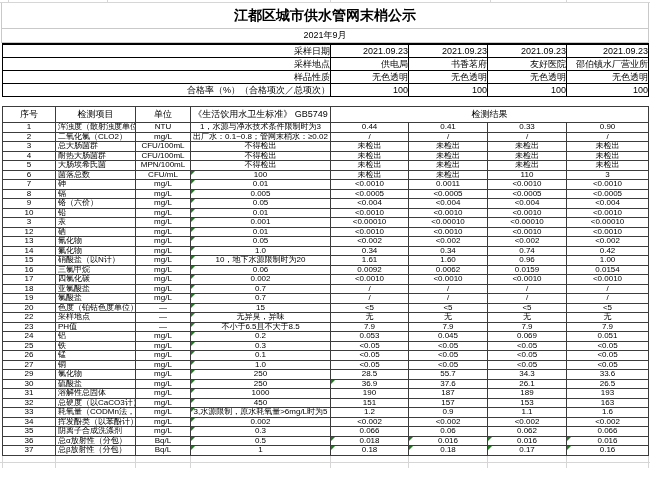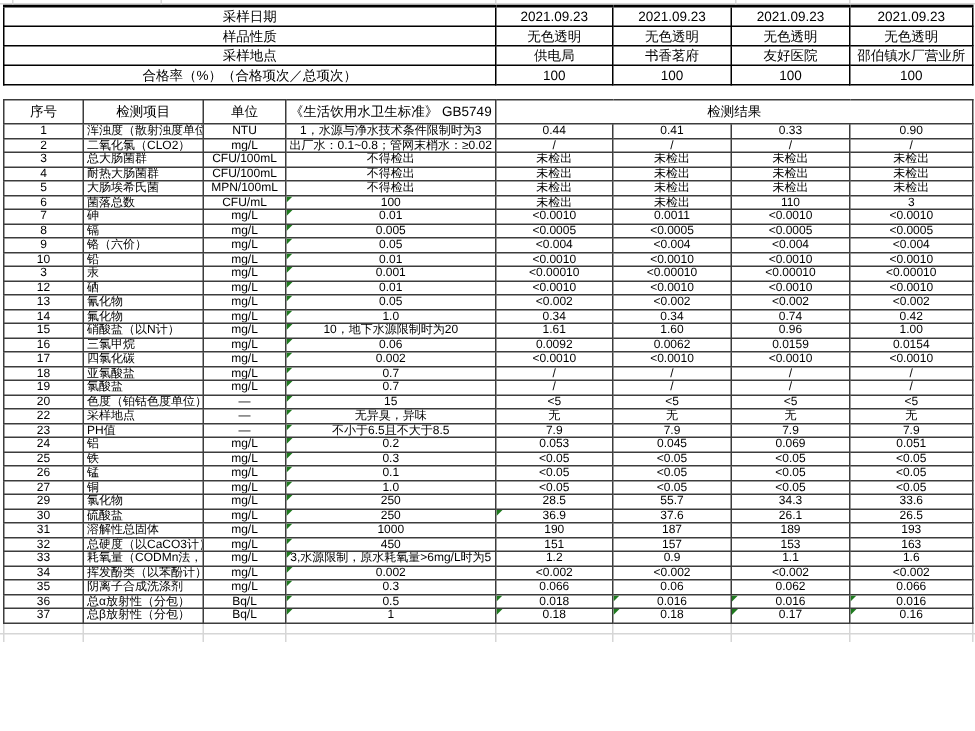--- a/index.html
+++ b/index.html
@@ -15,21 +15,21 @@
   .top-strip{height:3px;}
   .bottom-strip{height:12px;}
 
   .title-box{margin:0 1px;border:1px solid #c9c9c9;border-top:none;}
   .title{height:25px;line-height:25px;text-align:center;font-size:14px;font-weight:bold;}
   .month{height:13px;line-height:13px;text-align:center;font-size:9px;border-top:1px solid #c9c9c9;}
 
   table{border-collapse:collapse;table-layout:fixed;margin-left:2px;width:646px;}
   
   .info-table td{border:1px solid #000;font-size:9px;height:12px;line-height:12px;
-    text-align:center;padding:0;overflow:hidden;white-space:nowrap;}
+    text-align:right;padding:0;overflow:hidden;white-space:nowrap;}
   .info-table tr:first-child td{border-top:2px solid #000;}
   
   .main-table th,.main-table td{
     border:1px solid #3c3c3c;padding:0;font-weight:normal;
     font-size:8px;line-height:8.5px;height:8.45px;text-align:center;
     overflow:hidden;white-space:nowrap;position:relative;
   }
   .main-table th{height:15px;font-size:9px;}
   .main-table td.item{text-align:left;padding-left:2px;}
   .tri{position:absolute;top:0;left:0;width:0;height:0;
@@ -42,50 +42,54 @@
 
   <div class="grid-strip top-strip">
     <div class="h" style="top:2px"></div>
     <div class="v" style="left:8px;height:3px"></div>
     <div class="v" style="left:107px;height:3px"></div>
     <div class="v" style="left:330px;height:3px"></div>
     <div class="v" style="left:490px;height:3px"></div>
     <div class="v" style="left:566px;height:3px"></div>
   </div>
 
+  <div class="title-box">
+    <div class="title">江都区城市供水管网末梢公示</div>
+    <div class="month">2021年9月</div>
+  </div>
 
   <table class="info-table">
     <colgroup>
         <col style="width:328px">
         <col style="width:78px">
         <col style="width:79px">
         <col style="width:79px">
         <col style="width:82px">
       </colgroup>
     <tbody id="info-body">
         <tr>
           <td>采样日期</td>
           <td>2021.09.23</td>
           <td>2021.09.23</td>
           <td>2021.09.23</td>
           <td>2021.09.23</td>
         </tr>
         <tr>
+          <td>采样地点</td>
+          <td>供电局</td>
+          <td>书香茗府</td>
+          <td>友好医院</td>
+          <td>邵伯镇水厂营业所</td>
+        </tr>
+        <tr>
           <td>样品性质</td>
           <td>无色透明</td>
           <td>无色透明</td>
           <td>无色透明</td>
           <td>无色透明</td>
-        </tr>
-        <tr>
-          <td>采样地点</td>
-          <td>供电局</td>
-          <td>书香茗府</td>
-          <td>友好医院</td>
-          <td>邵伯镇水厂营业所</td>
         </tr>
         <tr>
           <td>合格率（%）（合格项次／总项次）</td>
           <td>100</td>
           <td>100</td>
           <td>100</td>
           <td>100</td>
         </tr>
       </tbody>
   </table>

